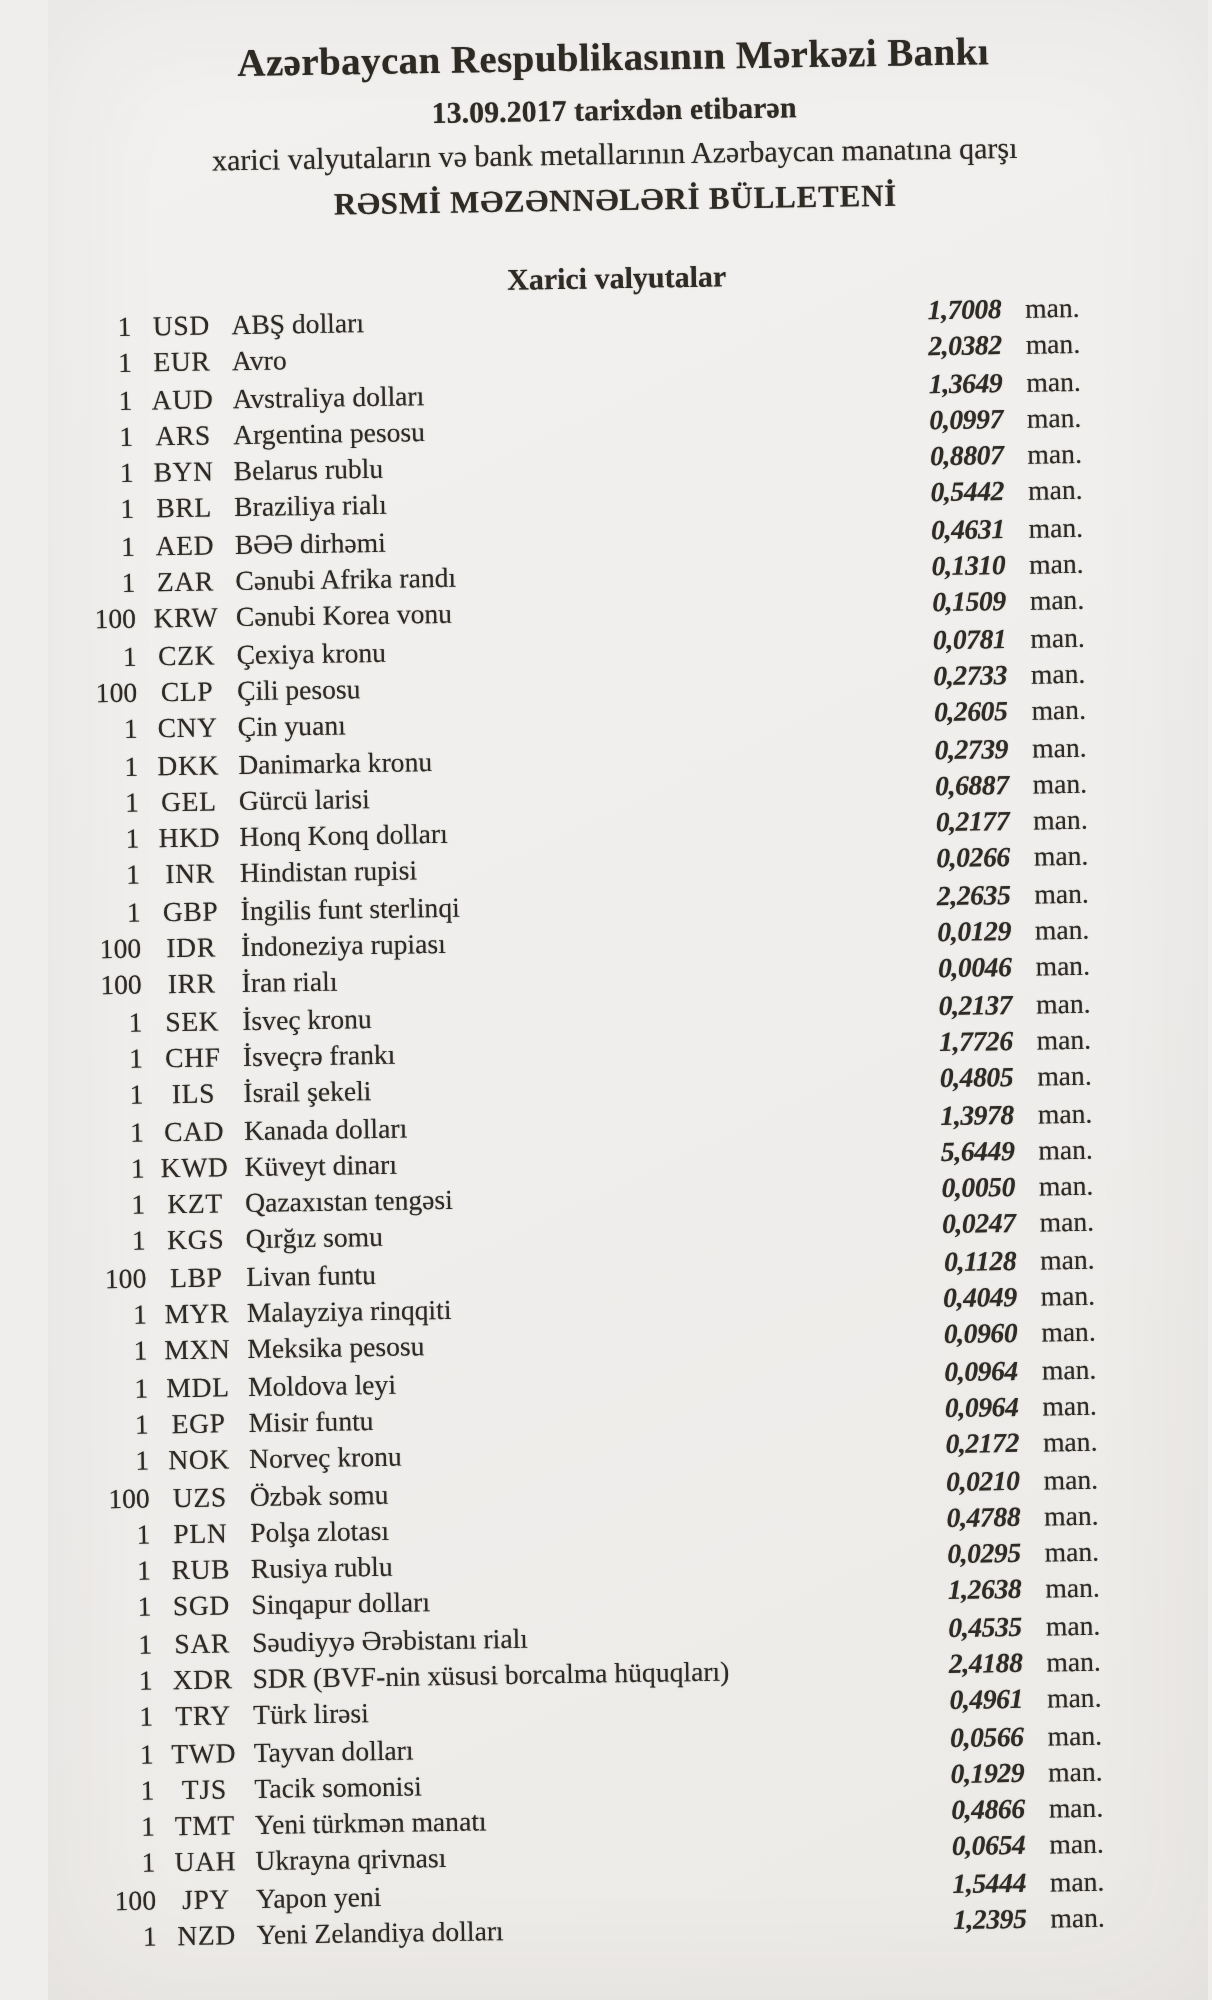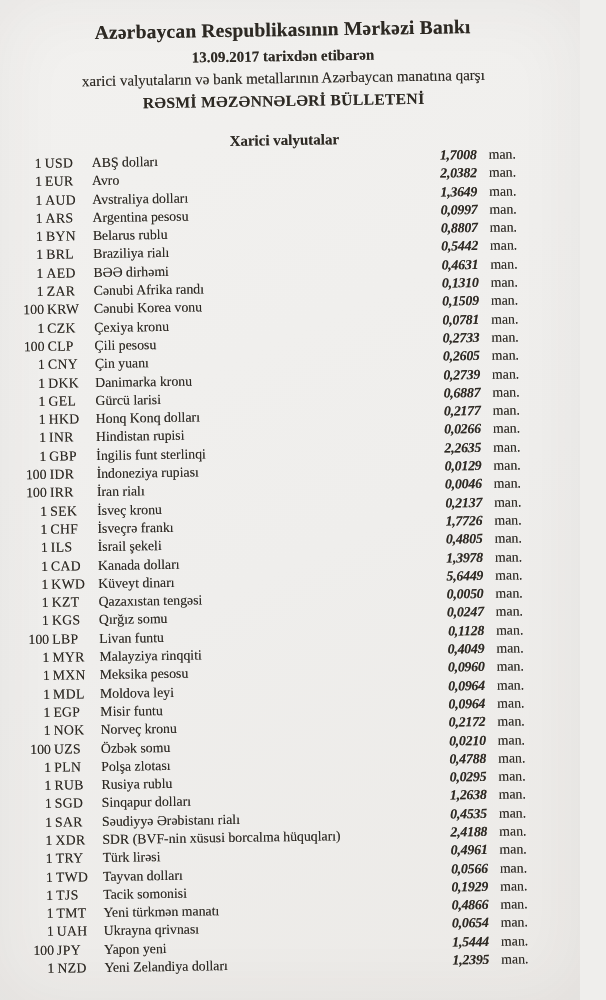--- a/index.html
+++ b/index.html
@@ -10,20 +10,21 @@
     overflow: hidden;
     background: #efeeec;
   }
   .page {
     position: relative;
     width: 580px;
     height: 1000px;
     font-family: "Liberation Serif", serif;
     color: #2e2a24;
     background: linear-gradient(155deg, #f2f1ef 0%, #efeeec 55%, #eceae7 100%);
+    margin-left: 24px;
   }
   .page::after {
     content: "";
     position: absolute;
     inset: 0;
     pointer-events: none;
     box-shadow: inset 0 0 70px rgba(60,55,45,0.06);
   }
   
   .scan {
@@ -69,21 +70,21 @@
   .row {
     display: flex;
     align-items: baseline;
     height: 18.3px;
     font-size: 13.8px;
     line-height: 18.3px;
     padding-right: 46px;
     white-space: nowrap;
   }
   .qty   { width: 47px; text-align: right; }
-  .code  { width: 44px; text-align: left; margin-left: 3px; letter-spacing: 0.3px; }
+  .code  { width: 44px; text-align: center; margin-left: 3px; letter-spacing: 0.3px; }
   .name  { flex: 1; margin-left: 3px; overflow: hidden; }
   .rate  {
     width: 64px;
     text-align: right;
     font-weight: bold;
     font-style: italic;
     letter-spacing: -0.2px;
     position: relative;
     top: -2px;
   }

